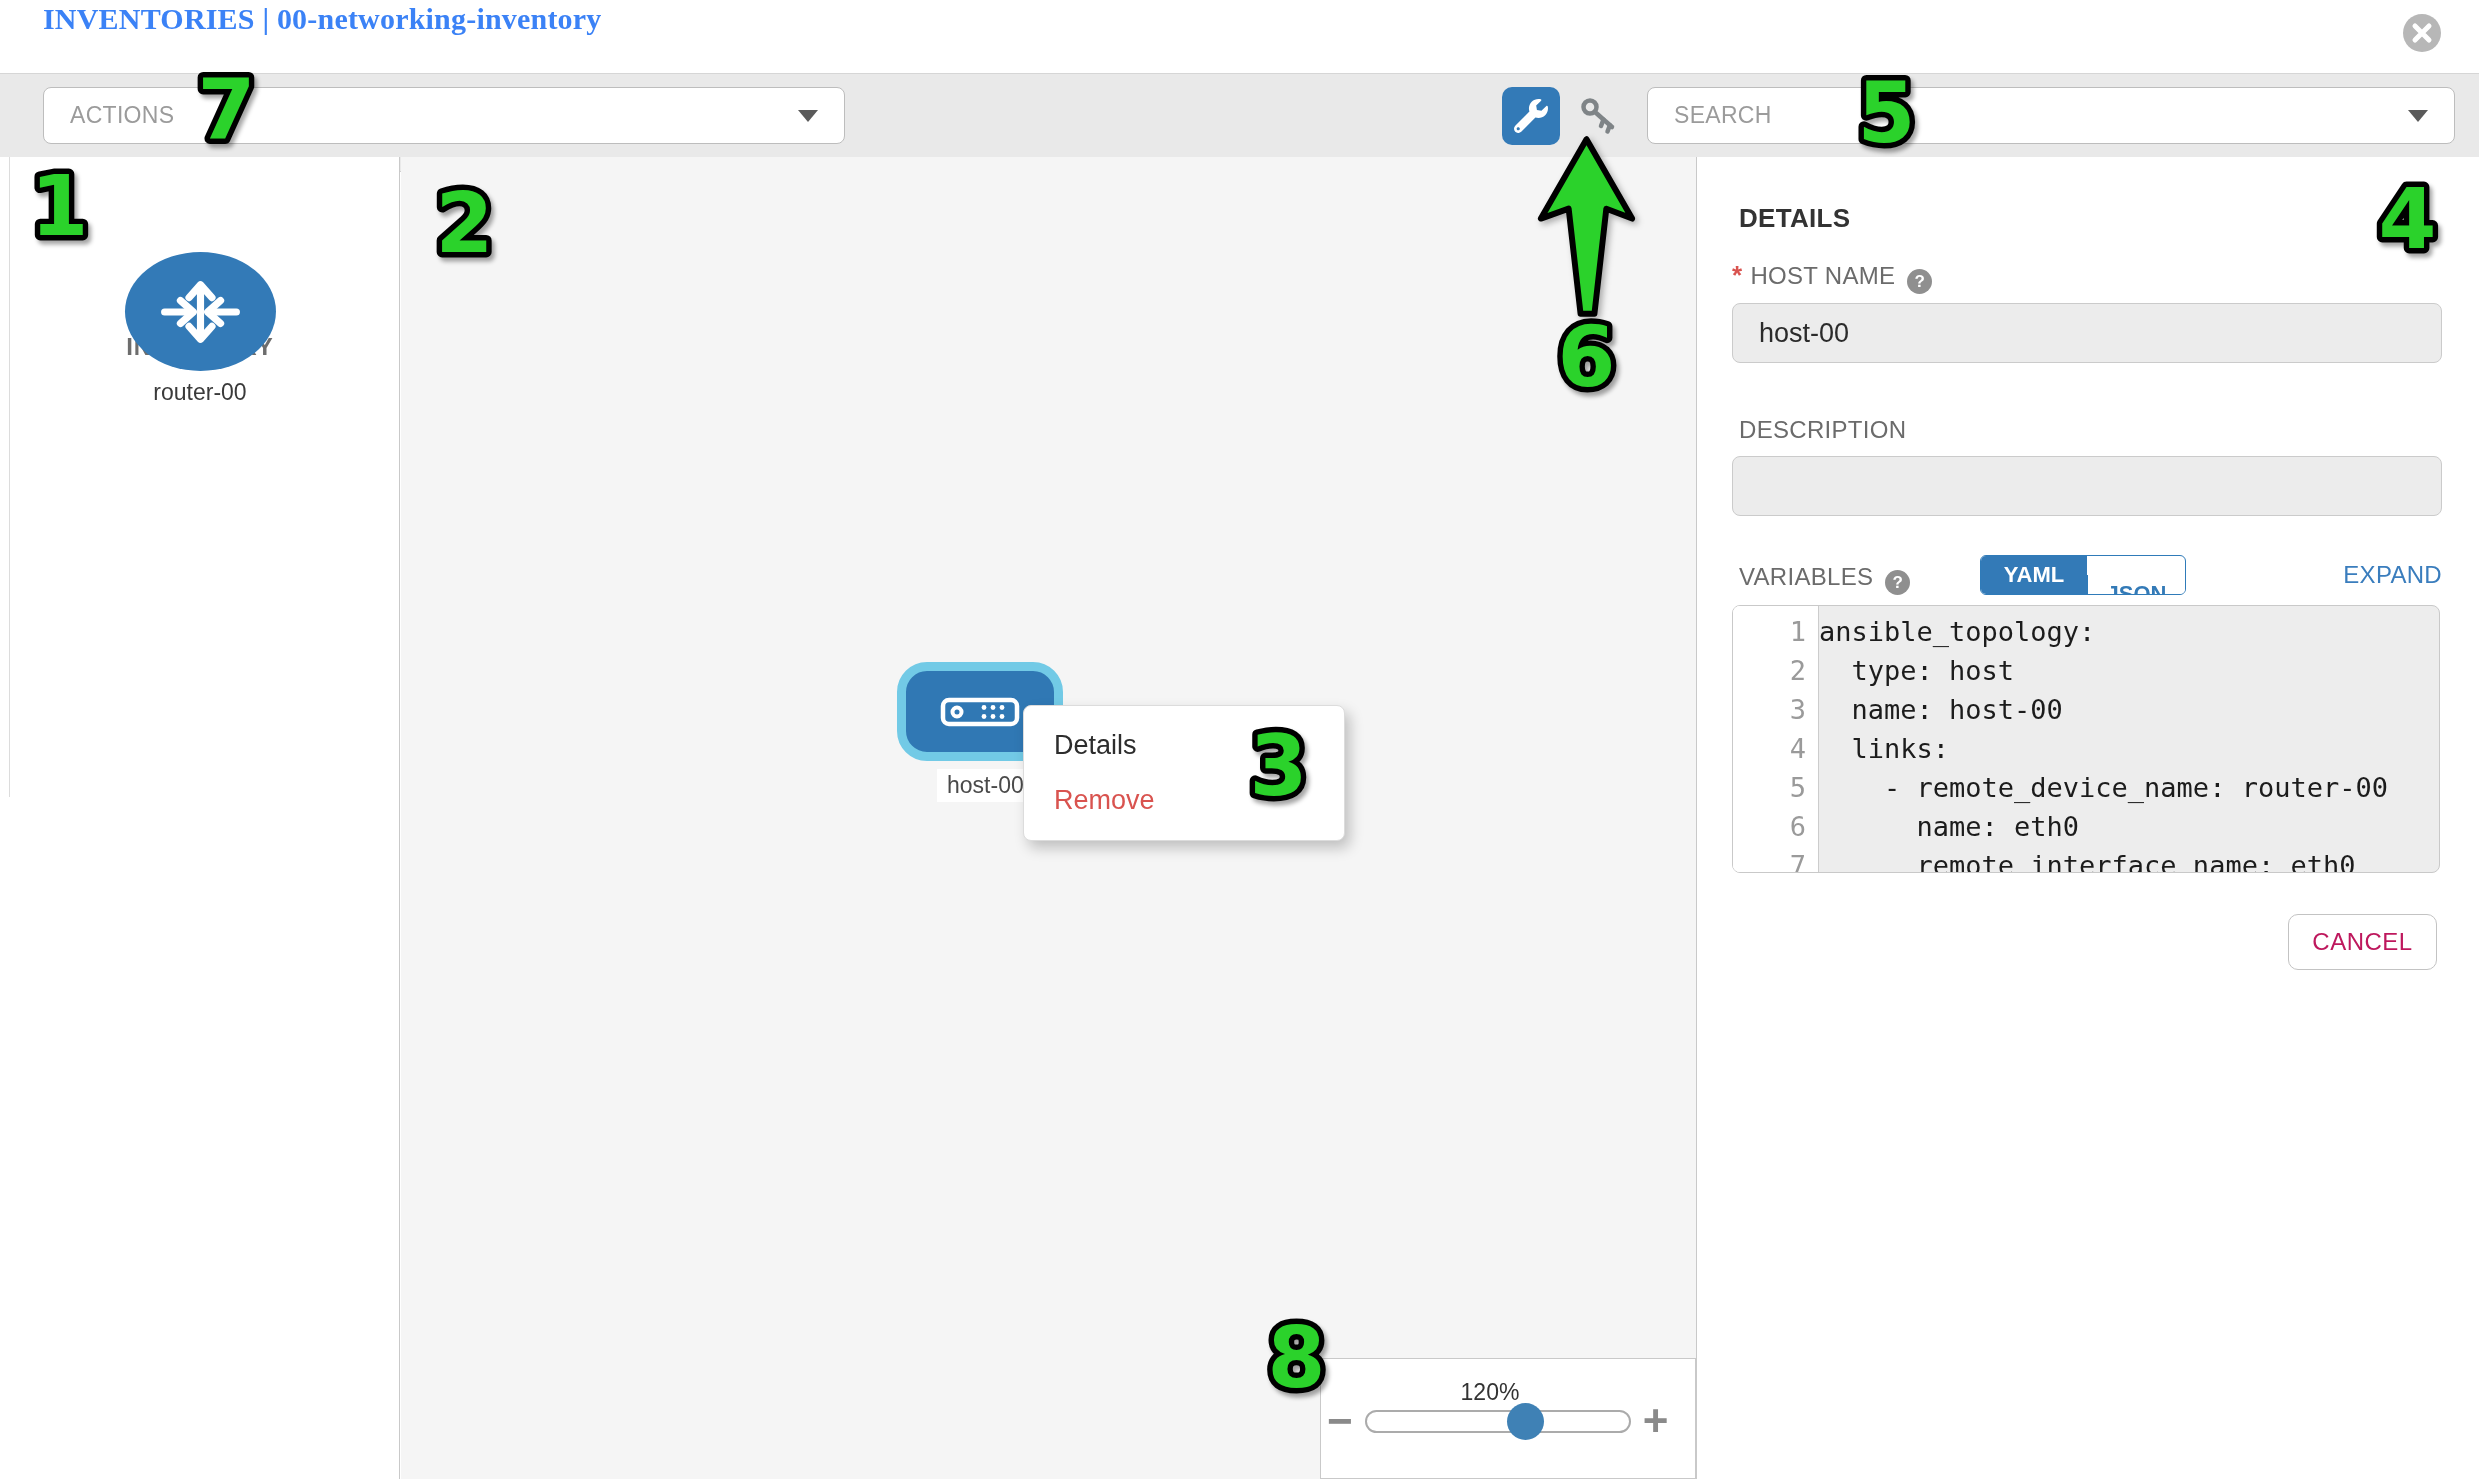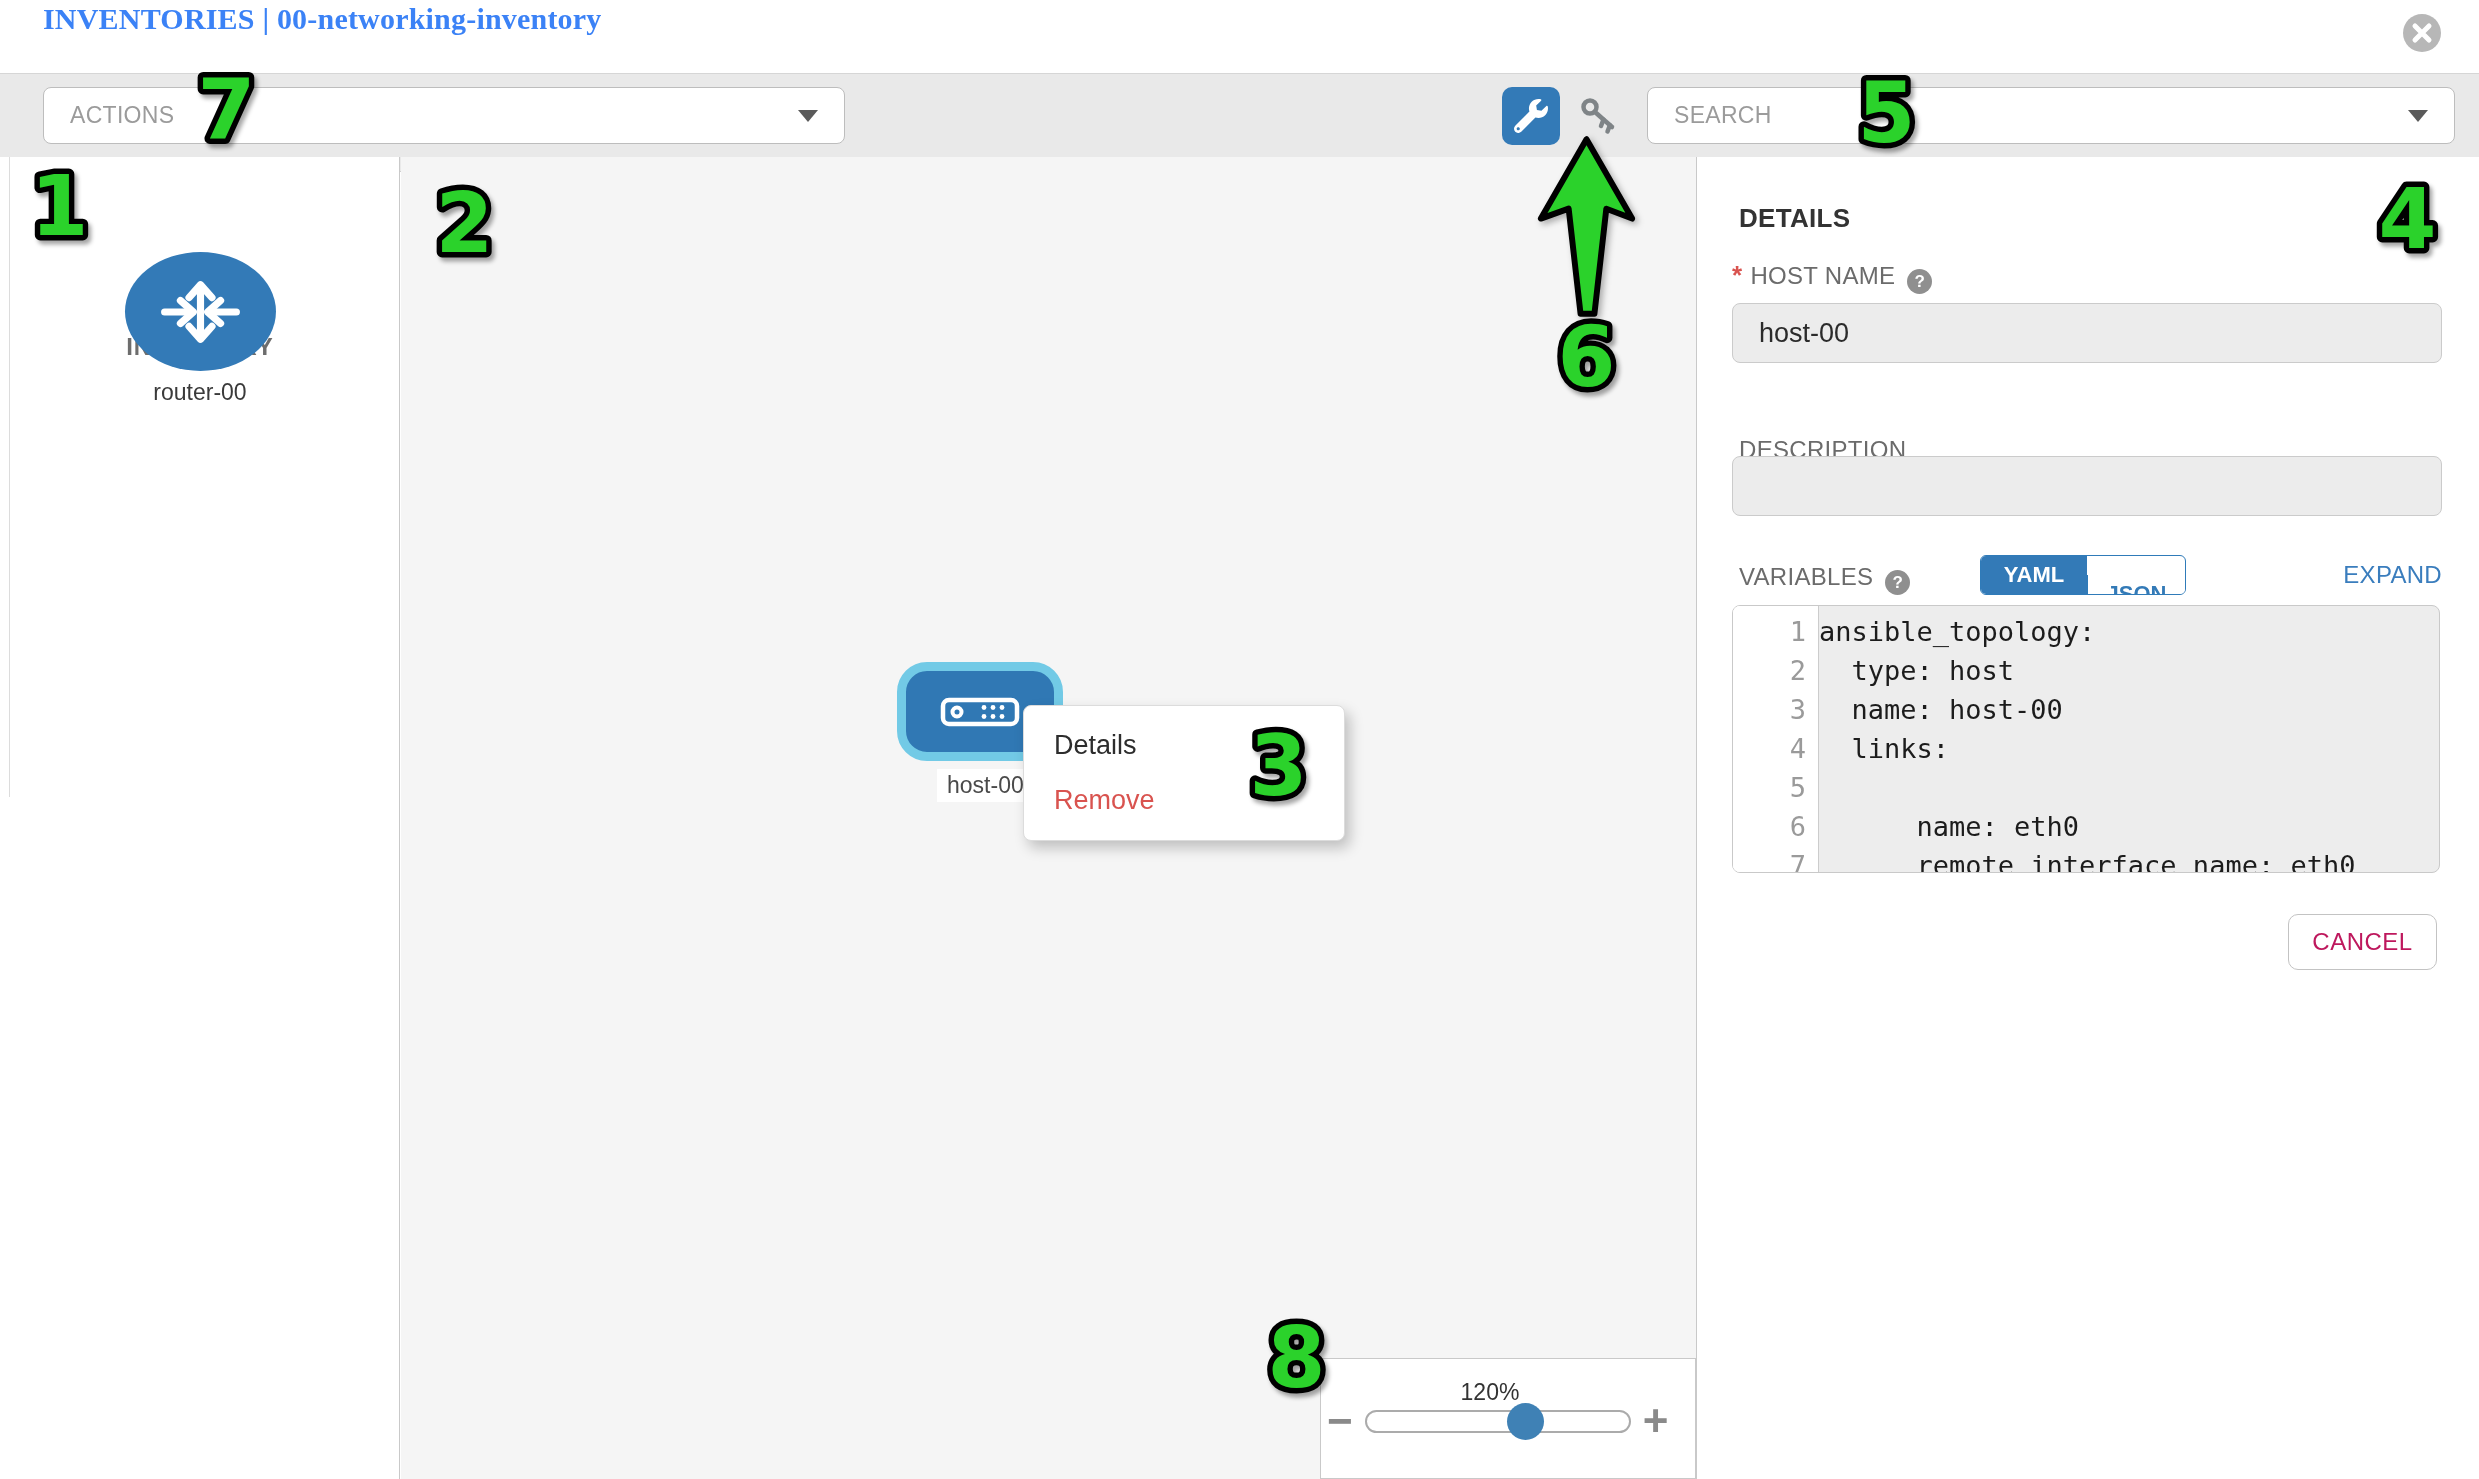--- a/index.html
+++ b/index.html
@@ -165,21 +165,21 @@
   </div>
 
   <div class="details">
     <div class="details-title">DETAILS</div>
 
     <div class="field-label" style="left:35px; top:103px;">
       <span class="req-star">*</span><span>HOST NAME</span><span class="help-icon">?</span>
     </div>
     <input class="text-input" style="top: 146px;" value="host-00">
 
-    <div class="field-label" style="left:42px; top:259px;margin-top:20px;">DESCRIPTION</div>
+    <div class="field-label" style="left:42px; top:259px;">DESCRIPTION</div>
     <input class="text-input" style="top: 299px;" value="">
 
     <div class="vars-row">
       <span class="vars-label"><span>VARIABLES</span><span class="help-icon">?</span></span>
       <div class="toggle-group">
         <div class="toggle-btn toggle-yaml">YAML</div>
         <div class="toggle-btn toggle-json">JSON</div>
       </div>
       <div class="expand-link">EXPAND</div>
     </div>
@@ -198,20 +198,21 @@
         <div class="code-line">
             <span class="line-no">3</span>
             <span class="line-text">  name: host-00</span>
           </div>
         <div class="code-line">
             <span class="line-no">4</span>
             <span class="line-text">  links:</span>
           </div>
         <div class="code-line">
             <span class="line-no">5</span>
+            <span class="line-text">    - remote_device_name: router-00</span>
           </div>
         <div class="code-line">
             <span class="line-no">6</span>
             <span class="line-text">      name: eth0</span>
           </div>
         <div class="code-line">
             <span class="line-no">7</span>
             <span class="line-text">      remote_interface_name: eth0</span>
           </div>
       </div>

